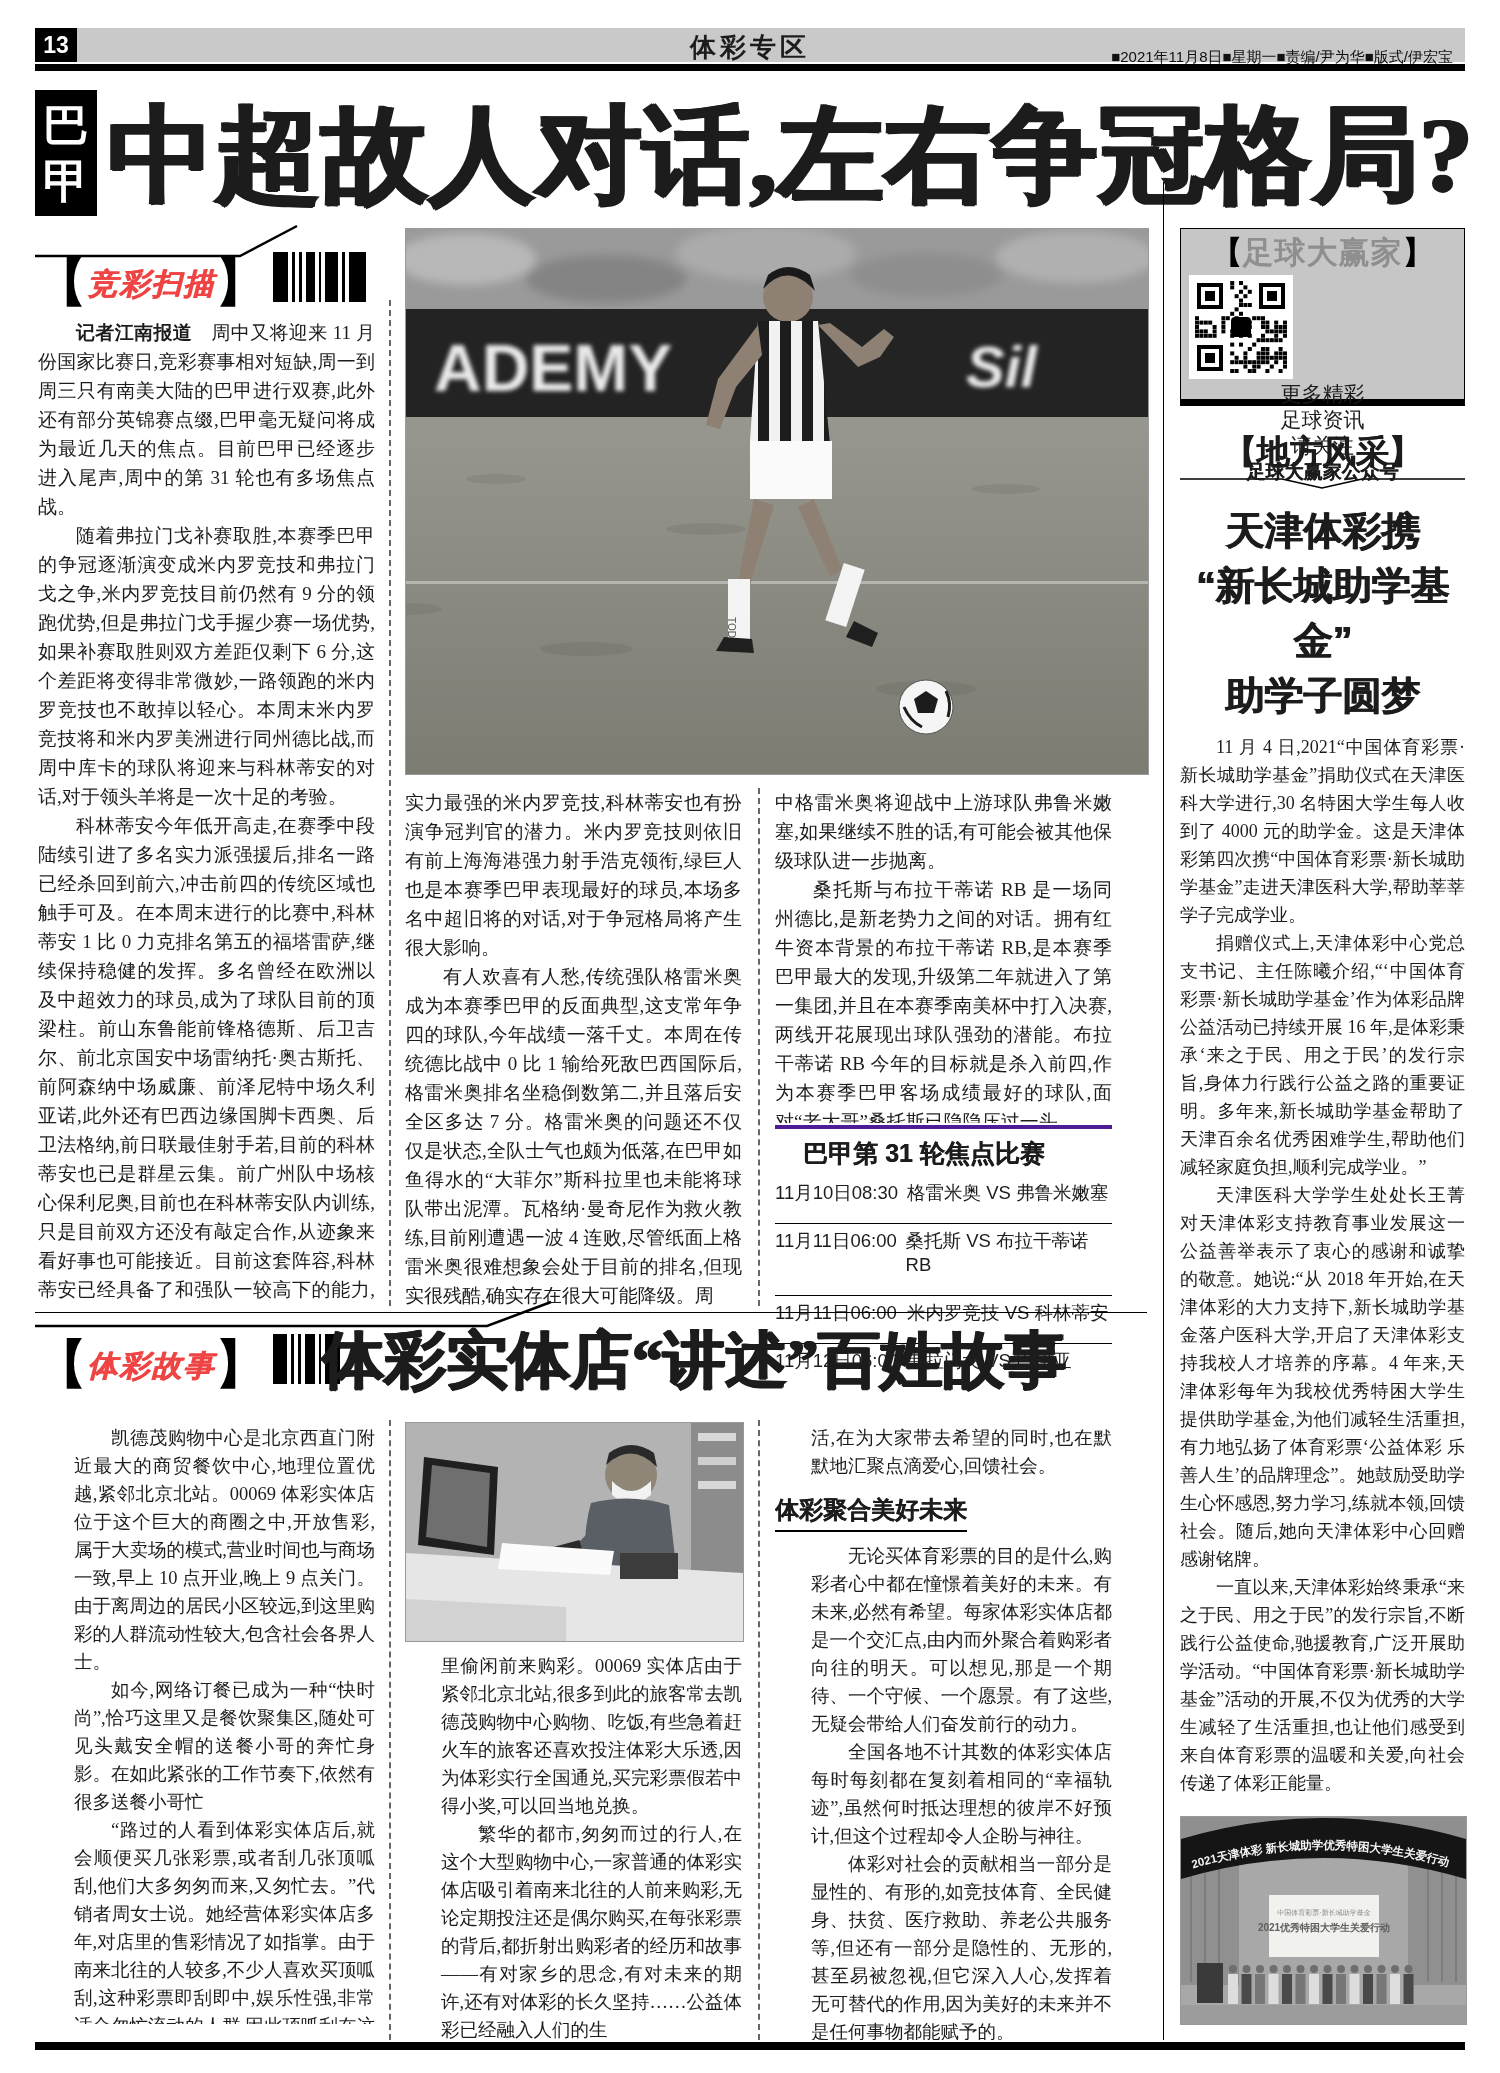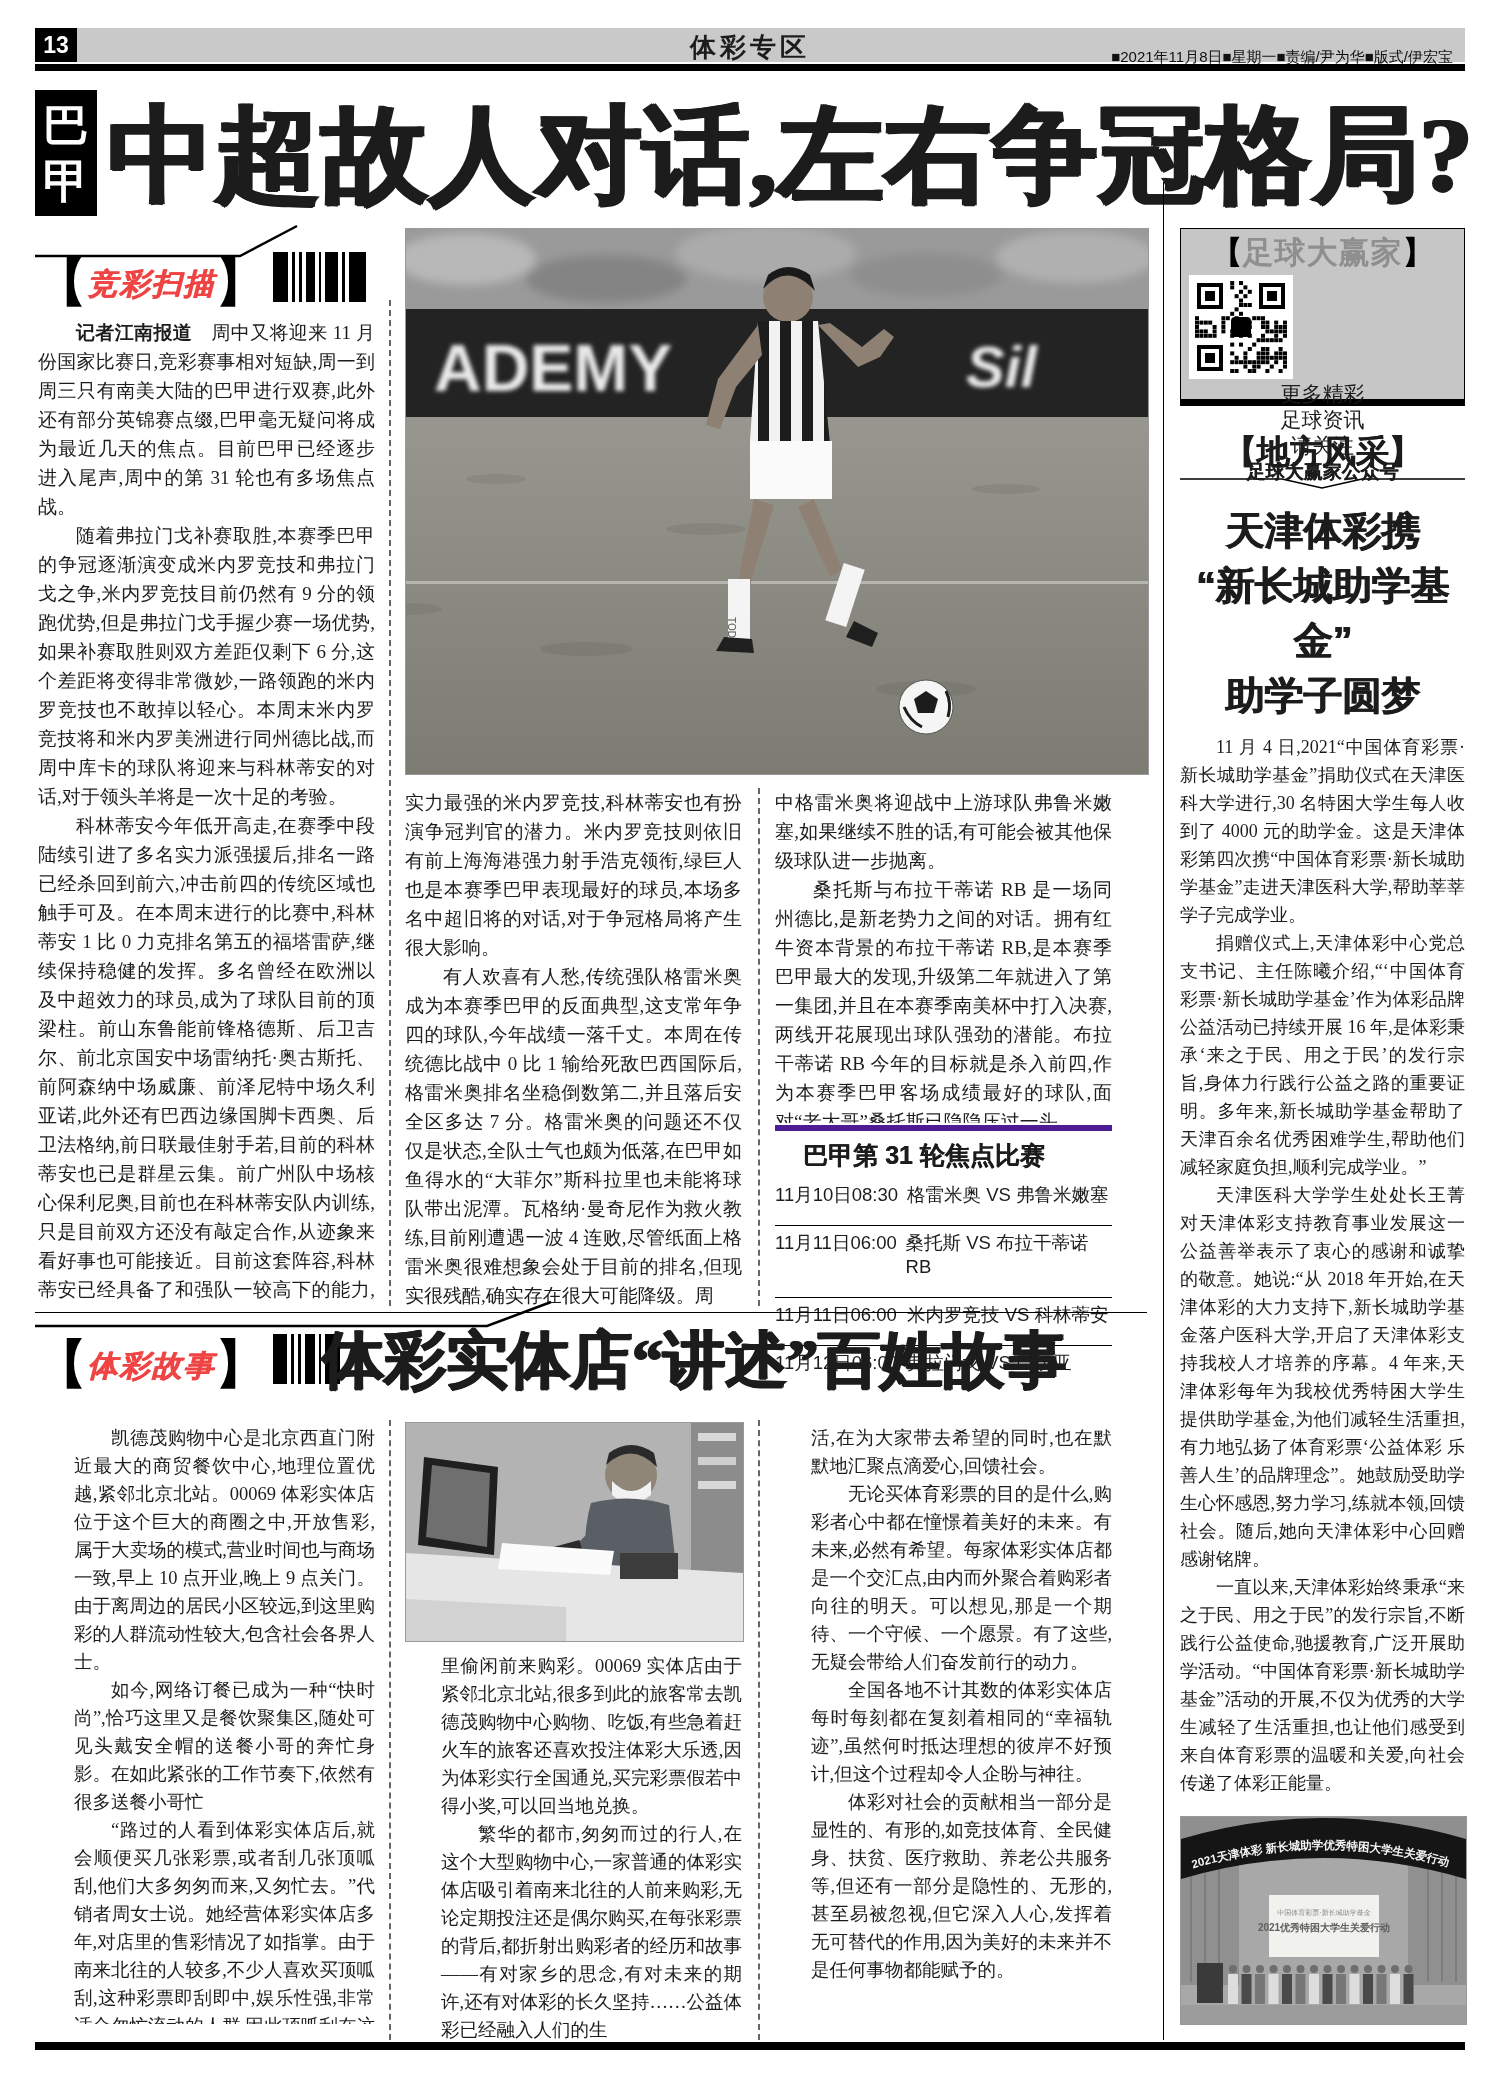--- a/index.html
+++ b/index.html
@@ -35,21 +35,21 @@
   
   .coltext p{margin:0;text-align:justify;}
   .main-col p{font-size:19px;line-height:29px;}
   .bot-col p{font-size:18.5px;line-height:28px;margin-left:36px;}
   .ind{text-indent:2em;}
   .leadin{font-family:"Liberation Sans",sans-serif;font-weight:bold;}
   .vdash{position:absolute;width:0;border-left:2px dashed #666;}
   .vsolid{position:absolute;width:0;border-left:1.5px solid #000;}
   .hthin{position:absolute;height:0;border-top:1.5px solid #000;}
   
-  .matchbox{position:absolute;left:775px;top:1125px;width:337px;border-top:6px solid #4c1d95;}
+  .matchbox{position:absolute;left:775px;top:1125px;width:337px;border-top:4px solid #4c1d95;}
   .matchbox .mtitle{font-family:"Liberation Sans",sans-serif;font-weight:bold;font-size:25px;
             padding:8px 0 6px 28px;text-shadow:0.5px 0 0 currentColor;}
   .mrow{display:flex;font-size:18.5px;line-height:24px;padding:5px 0 18px 0;}
   .mrow.u{border-bottom:1.5px solid #000;}
   .mrow .mt{width:132px;font-family:"Liberation Sans",sans-serif;}
   .mrow .mm{font-family:"Liberation Sans",sans-serif;}
   
   .storyhead{position:absolute;left:322px;top:1318px;font-weight:bold;font-size:62px;white-space:nowrap;
              text-shadow:1.5px 0 0 currentColor,-1px 0 0 currentColor,0 1px 0 currentColor;}
   .subhead{font-family:"Liberation Sans",sans-serif;font-weight:bold;font-size:24px;
@@ -255,20 +255,21 @@
     </svg>
   </div>
 
   <div class="coltext bot-col" style="position:absolute;left:405px;top:1652px;width:337px;height:388px;overflow:hidden;">
     <p>里偷闲前来购彩。00069 实体店由于紧邻北京北站,很多到此的旅客常去凯德茂购物中心购物、吃饭,有些急着赶火车的旅客还喜欢投注体彩大乐透,因为体彩实行全国通兑,买完彩票假若中得小奖,可以回当地兑换。</p>
     <p class="ind">繁华的都市,匆匆而过的行人,在这个大型购物中心,一家普通的体彩实体店吸引着南来北往的人前来购彩,无论定期投注还是偶尔购买,在每张彩票的背后,都折射出购彩者的经历和故事——有对家乡的思念,有对未来的期许,还有对体彩的长久坚持……公益体彩已经融入人们的生</p>
   </div>
 
   <div class="coltext bot-col" style="position:absolute;left:775px;top:1424px;width:337px;height:616px;overflow:hidden;">
     <p>活,在为大家带去希望的同时,也在默默地汇聚点滴爱心,回馈社会。</p>
+    <div><span class="subhead">体彩聚合美好未来</span></div>
     <p class="ind">无论买体育彩票的目的是什么,购彩者心中都在憧憬着美好的未来。有未来,必然有希望。每家体彩实体店都是一个交汇点,由内而外聚合着购彩者向往的明天。可以想见,那是一个期待、一个守候、一个愿景。有了这些,无疑会带给人们奋发前行的动力。</p>
     <p class="ind">全国各地不计其数的体彩实体店每时每刻都在复刻着相同的“幸福轨迹”,虽然何时抵达理想的彼岸不好预计,但这个过程却令人企盼与神往。</p>
     <p class="ind">体彩对社会的贡献相当一部分是显性的、有形的,如竞技体育、全民健身、扶贫、医疗救助、养老公共服务等,但还有一部分是隐性的、无形的,甚至易被忽视,但它深入人心,发挥着无可替代的作用,因为美好的未来并不是任何事物都能赋予的。</p>
   </div>
 
   <div class="vdash" style="left:389px;top:1420px;height:620px;"></div>
   <div class="vdash" style="left:758px;top:1420px;height:620px;"></div>
 
   <div class="sidebar">
     <div class="winnerbox">

